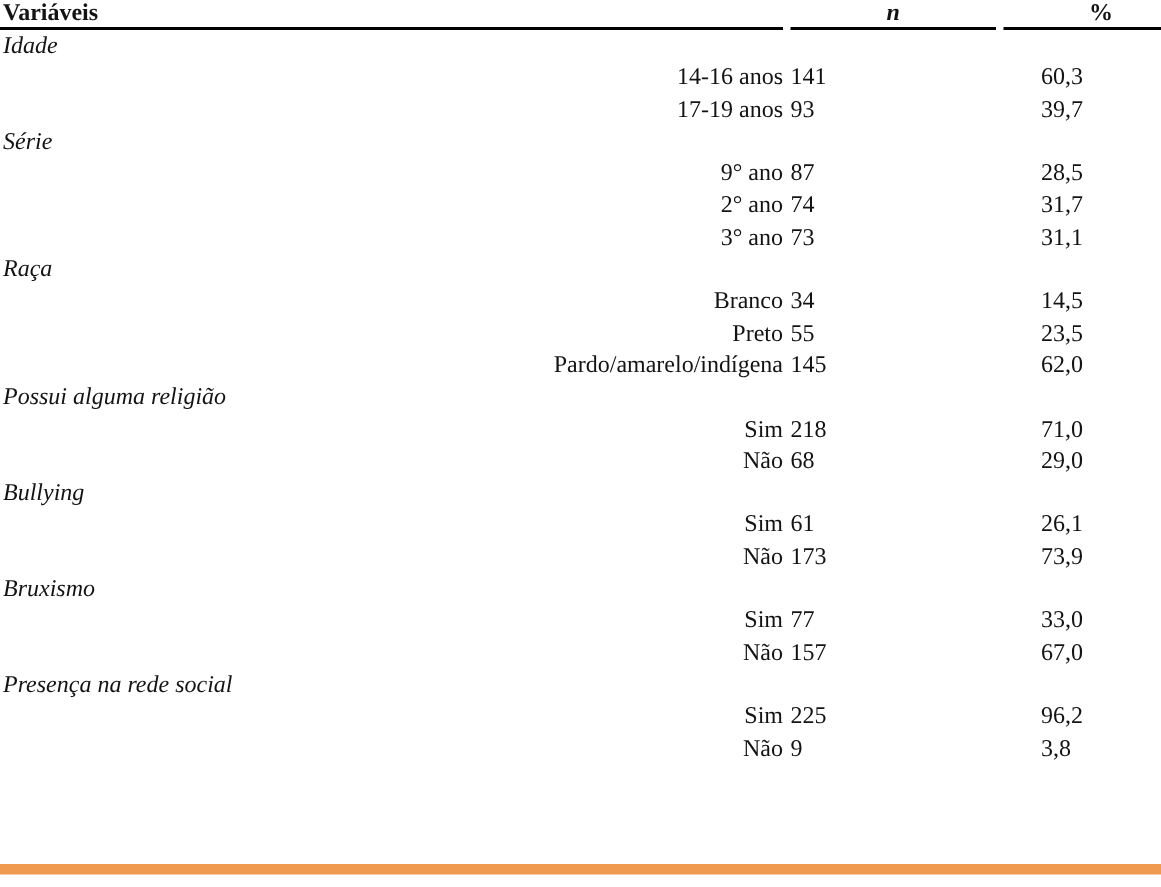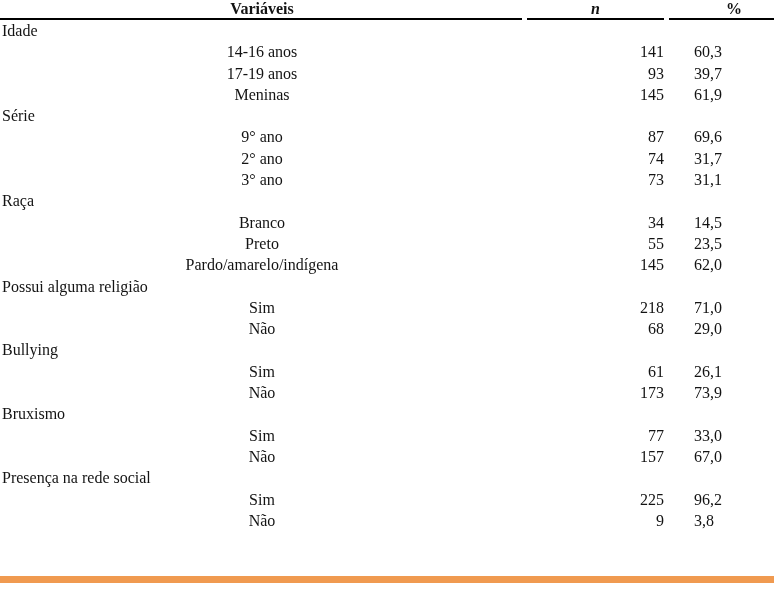--- a/index.html
+++ b/index.html
@@ -28,36 +28,36 @@
   th {
     border-bottom: 2px solid #000;
     font-weight: bold;
     font-size: 16px;
     line-height: 17px;
     height: 20px;
     vertical-align: top;
     padding: 0;
     white-space: nowrap;
   }
-  .th-var { text-align: center; padding-left: 2px; }
+  .th-var { text-align: left; padding-left: 2px; }
   .th-n   { text-align: center; font-style: italic; }
   .th-pct { text-align: center; padding-left: 25px; }
 
   td {
     font-size: 16px;
     line-height: 21.3px;
     height: 21.3px;
     padding: 0;
     white-space: nowrap;
     vertical-align: middle;
   }
-  td:first-child { text-align: center; padding-left: 2px; }
-  td:nth-child(2) { text-align: right; }
+  td:first-child { text-align: right; padding-left: 2px; }
+  td:nth-child(2) { text-align: left; }
   td:nth-child(3) { padding-left: 25px; }
-  td.group-label { text-align: left; padding-left: 2px; }
+  td.group-label { font-style: italic; text-align: left; padding-left: 2px; }
 
   .accent-bar {
     position: absolute;
     left: 0; top: 576px;
     width: 774px; height: 7px;
     background: #F09A50;
   }
 </style>
 </head>
 <body>
@@ -84,31 +84,26 @@
           <td>14-16 anos</td>
           <td>141</td>
           <td>60,3</td>
         </tr>
         <tr>
           <td>17-19 anos</td>
           <td>93</td>
           <td>39,7</td>
         </tr>
         <tr>
-          <td>Meninas</td>
-          <td>145</td>
-          <td>61,9</td>
-        </tr>
-        <tr>
           <td colspan="3" class="group-label">Série</td>
         </tr>
         <tr>
           <td>9° ano</td>
           <td>87</td>
-          <td>69,6</td>
+          <td>28,5</td>
         </tr>
         <tr>
           <td>2° ano</td>
           <td>74</td>
           <td>31,7</td>
         </tr>
         <tr>
           <td>3° ano</td>
           <td>73</td>
           <td>31,1</td>

